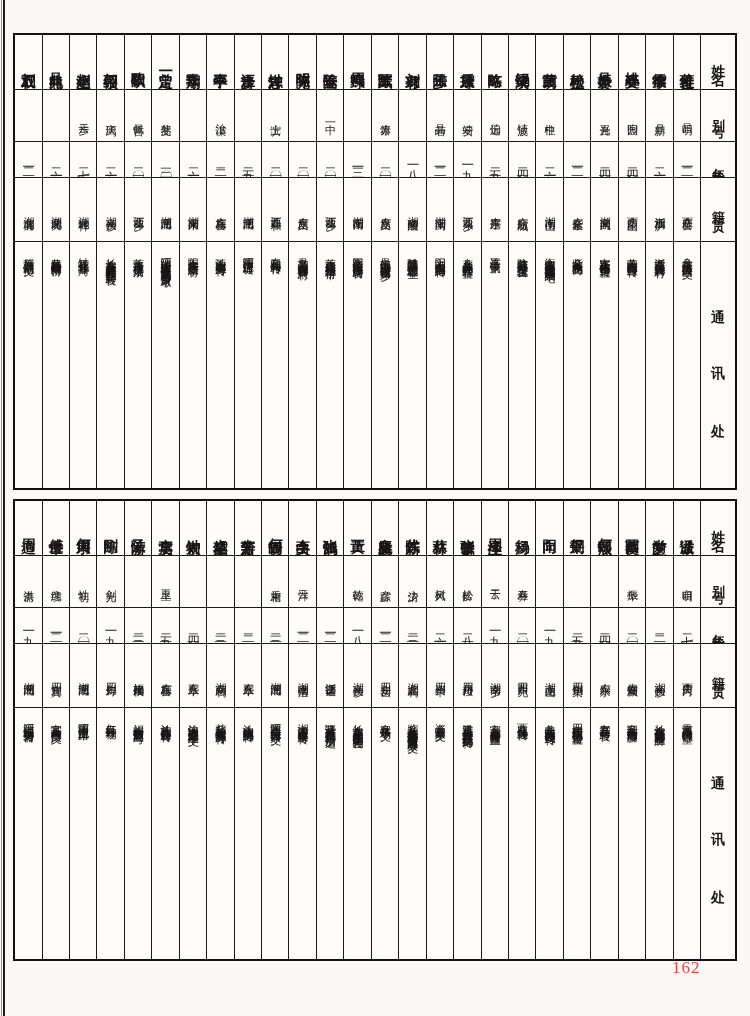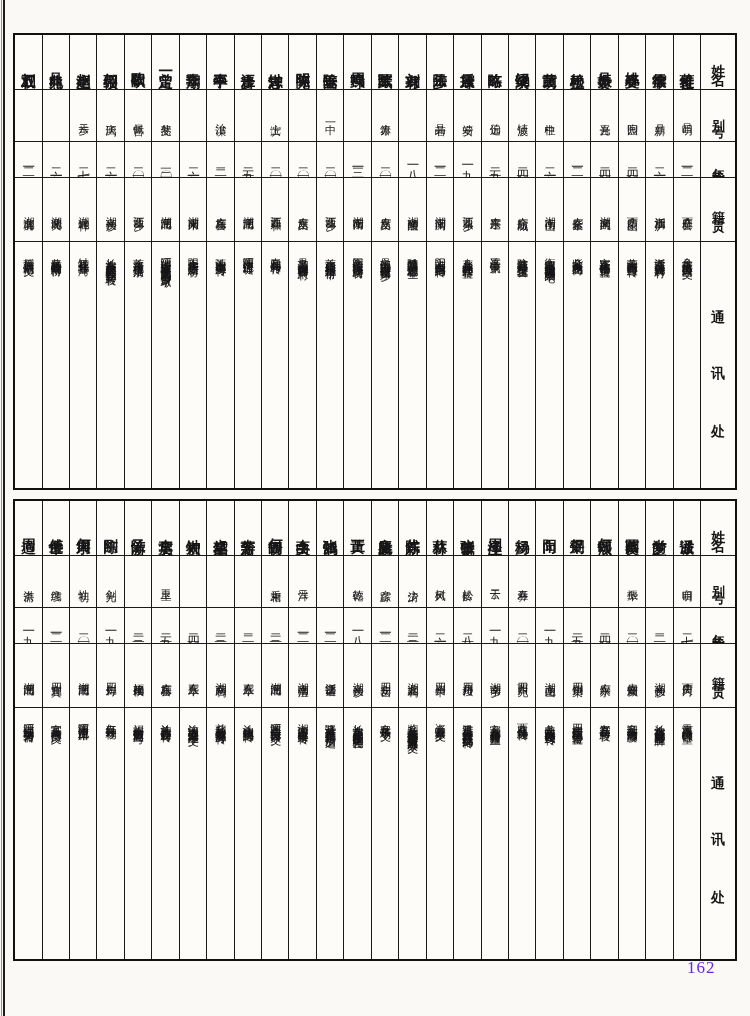--- a/index.html
+++ b/index.html
@@ -44,21 +44,21 @@
   .head .cell .v{font-weight:700;font-size:14px;}
   .head .cell.name .v{letter-spacing:9px;}
   .head .cell.hao .v{font-size:13px;letter-spacing:7px;}
   .head .cell.age .v{font-size:12.5px;letter-spacing:2px;}
   .head .cell.native .v{font-size:13px;letter-spacing:9px;}
   .head .cell.addr .v{font-size:14px;letter-spacing:58px;padding-top:48px;}
 
   .page-number{
     position:absolute;left:672px;top:958px;
     font-family:"Liberation Serif","DejaVu Serif",serif;
-    font-size:17px;color:#6d28d9;letter-spacing:1px;margin-left:15px;
+    font-size:17px;color:#ef4444;letter-spacing:1px;
   }
 </style>
 </head>
 <body>
 
 <div class="scan-smudge"></div>
 <div class="scan-line"></div>
 
 <div class="dir-table t-top">
   <div class="col head">

